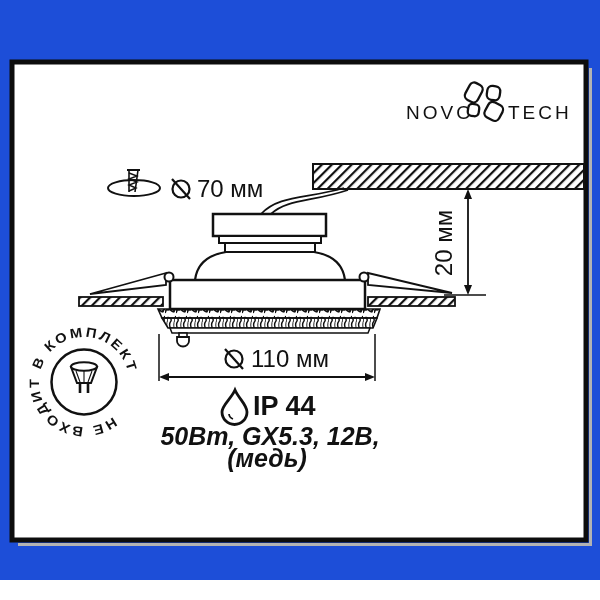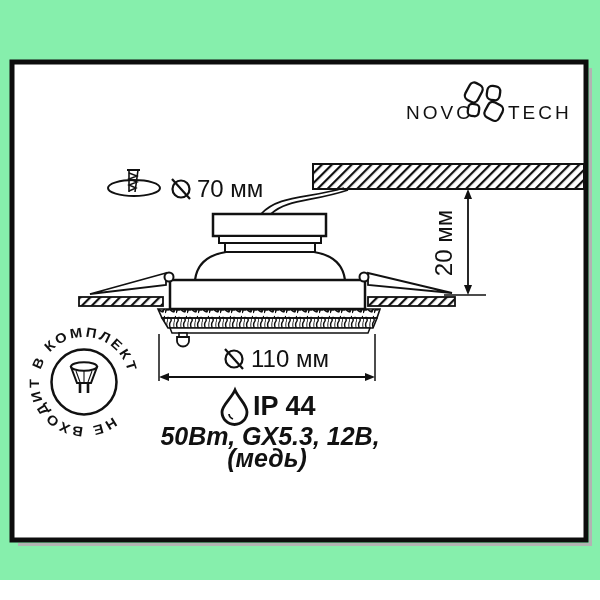--- a/index.html
+++ b/index.html
@@ -1,16 +1,16 @@
 <!DOCTYPE html>
 <html><head>
 <meta charset="utf-8">
 <style>
   html,body{margin:0;padding:0;background:#ffffff;}
-  .stage{position:relative;width:600px;height:580px;background:#86efac;overflow:hidden;
+  .stage{position:relative;width:600px;height:580px;background:#1d4ed8;overflow:hidden;
          font-family:"Liberation Sans",sans-serif;}
   svg{display:block;}
   svg text{fill:#111;}
   .dim-text{font-size:24px;font-family:"Liberation Sans",sans-serif;}
   .spec-ip{font-size:27px;font-weight:bold;font-family:"Liberation Sans",sans-serif;}
   .spec-line{font-size:25px;font-weight:bold;font-style:italic;font-family:"Liberation Sans",sans-serif;}
   .logo-text{font-size:19px;letter-spacing:3px;font-family:"Liberation Sans",sans-serif;}
   .badge-text{font-size:13.5px;font-weight:bold;letter-spacing:2.2px;font-family:"Liberation Sans",sans-serif;}
   .ln{stroke:#111;fill:none;}
   .fillw{fill:#ffffff;stroke:#111;}

